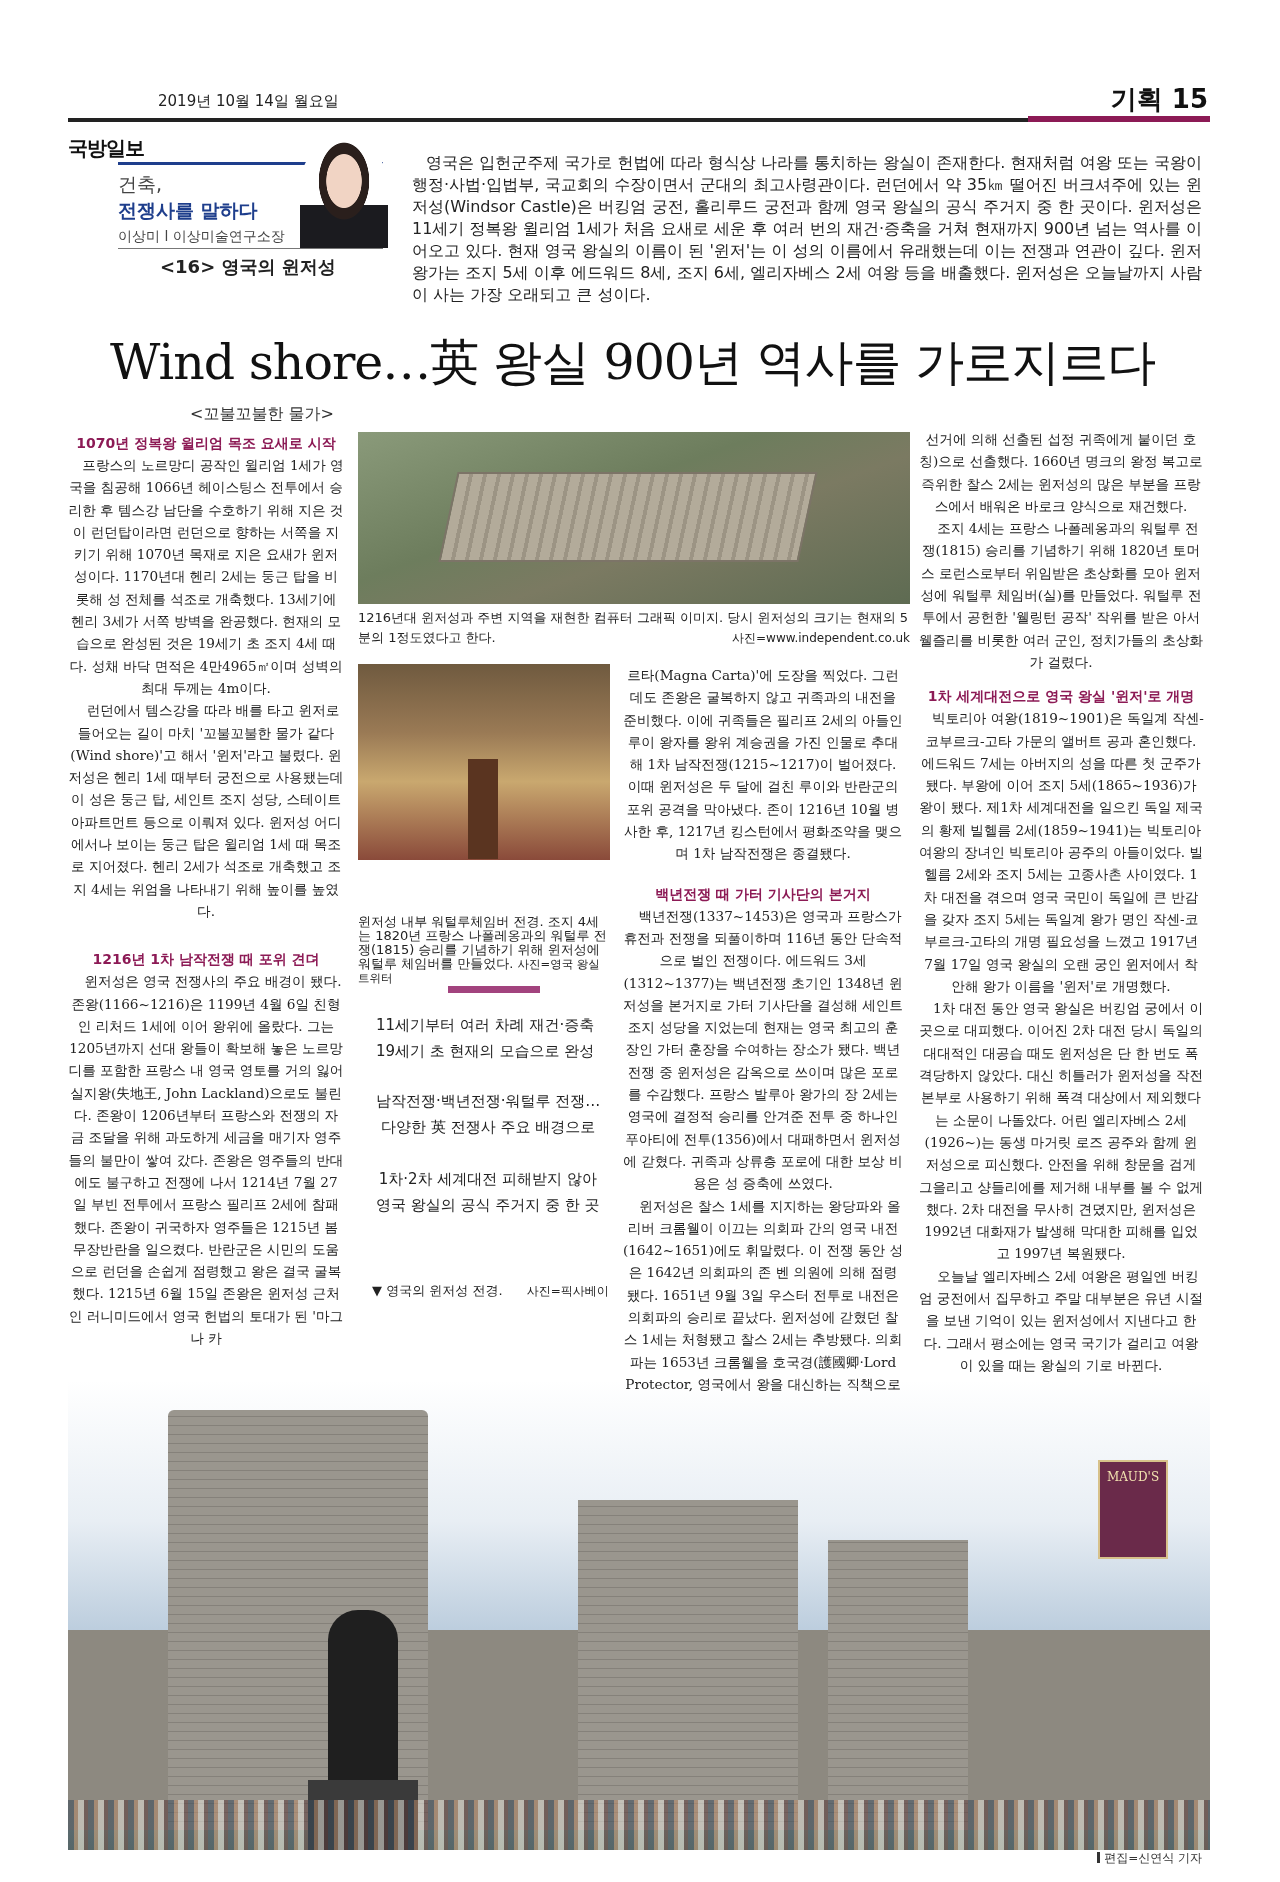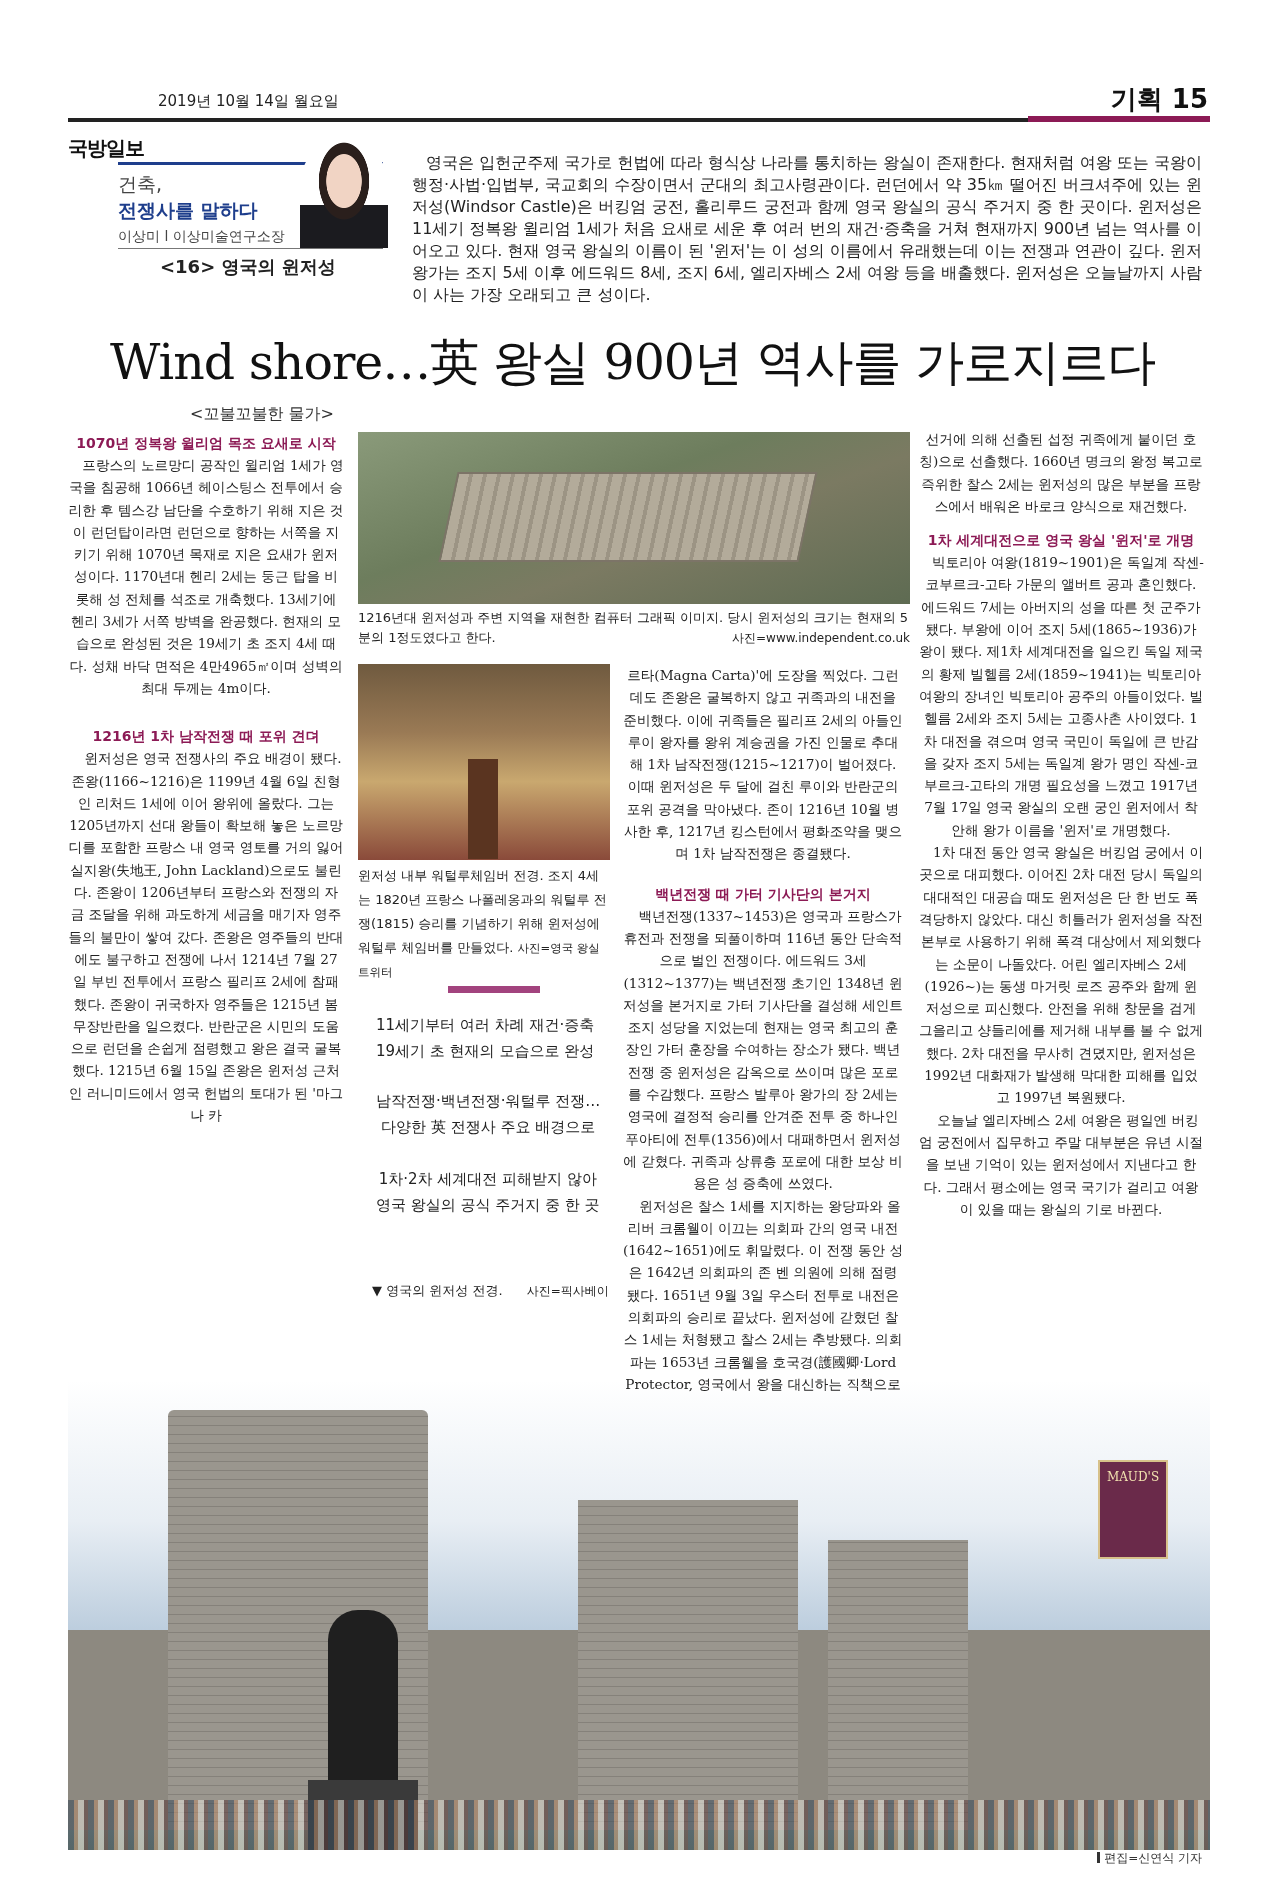--- a/index.html
+++ b/index.html
@@ -47,21 +47,21 @@
     background: linear-gradient(160deg, #8a9a7a 0%, #6d7d5d 40%, #7b7a62 60%, #5e6b52 100%); }
   .fig-aerial .castle { position: absolute; left: 90px; top: 40px; width: 360px; height: 90px;
     background: repeating-linear-gradient(90deg, #b3ab9a 0 10px, #9c9484 10px 14px);
     transform: skewX(-12deg); border: 2px solid #7c7467; }
   .cap1 { left: 358px; top: 608px; width: 552px; font-size: 13px; line-height: 20px; color: #222; }
   .cap1-credit { position: absolute; right: 0; bottom: 0; font-size: 12px; }
 
   .fig-chamber { left: 358px; top: 664px; width: 252px; height: 196px;
     background: linear-gradient(180deg, #6f5a3f 0%, #9a7a55 35%, #c9a86f 60%, #8a4a3a 100%); }
   .fig-chamber .table { position: absolute; left: 110px; top: 95px; width: 30px; height: 100px; background: #5a3420; }
-  .cap2 { left: 358px; top: 864px; width: 252px; font-size: 13px; line-height: 24px; color: #222; }
+  .cap2 { left: 358px; top: 915px; width: 252px; font-size: 13px; line-height: 14px; color: #222; }
   .cap2 .credit { font-size: 11.5px; }
 
   
   .pq-bar { left: 448px; top: 986px; width: 92px; height: 7px; background: #a2437e; }
   .pq { left: 376px; font-size: 15px; line-height: 26px; color: #222; }
   .pq1 { top: 1012px; }
   .pq2 { top: 1088px; }
   .pq3 { top: 1166px; }
 
   .cap3 { left: 372px; top: 1282px; font-size: 13px; color: #222; }
@@ -121,20 +121,21 @@
   <div class="pedestal"></div>
   <div class="sign">
       <span>MAUD'S</span>
     </div>
   <div class="crowd"></div>
 </div>
 
 <div class="abs col col1 over">
   <div class="subhead first">1070년 정복왕 윌리엄 목조 요새로 시작</div>
   <p>프랑스의 노르망디 공작인 윌리엄 1세가 영국을 침공해 1066년 헤이스팅스 전투에서 승리한 후 템스강 남단을 수호하기 위해 지은 것이 런던탑이라면 런던으로 향하는 서쪽을 지키기 위해 1070년 목재로 지은 요새가 윈저성이다. 1170년대 헨리 2세는 둥근 탑을 비롯해 성 전체를 석조로 개축했다. 13세기에 헨리 3세가 서쪽 방벽을 완공했다. 현재의 모습으로 완성된 것은 19세기 초 조지 4세 때다. 성채 바닥 면적은 4만4965㎡이며 성벽의 최대 두께는 4m이다.</p>
+  <p>런던에서 템스강을 따라 배를 타고 윈저로 들어오는 길이 마치 '꼬불꼬불한 물가 같다(Wind shore)'고 해서 '윈저'라고 불렸다. 윈저성은 헨리 1세 때부터 궁전으로 사용됐는데 이 성은 둥근 탑, 세인트 조지 성당, 스테이트 아파트먼트 등으로 이뤄져 있다. 윈저성 어디에서나 보이는 둥근 탑은 윌리엄 1세 때 목조로 지어졌다. 헨리 2세가 석조로 개축했고 조지 4세는 위엄을 나타내기 위해 높이를 높였다.</p>
   <div class="subhead" style="margin-top:26px">1216년 1차 남작전쟁 때 포위 견뎌</div>
   <p style="width:276px">윈저성은 영국 전쟁사의 주요 배경이 됐다. 존왕(1166~1216)은 1199년 4월 6일 친형인 리처드 1세에 이어 왕위에 올랐다. 그는 1205년까지 선대 왕들이 확보해 놓은 노르망디를 포함한 프랑스 내 영국 영토를 거의 잃어 실지왕(失地王, John Lackland)으로도 불린다. 존왕이 1206년부터 프랑스와 전쟁의 자금 조달을 위해 과도하게 세금을 매기자 영주들의 불만이 쌓여 갔다. 존왕은 영주들의 반대에도 불구하고 전쟁에 나서 1214년 7월 27일 부빈 전투에서 프랑스 필리프 2세에 참패했다. 존왕이 귀국하자 영주들은 1215년 봄 무장반란을 일으켰다. 반란군은 시민의 도움으로 런던을 손쉽게 점령했고 왕은 결국 굴복했다. 1215년 6월 15일 존왕은 윈저성 근처인 러니미드에서 영국 헌법의 토대가 된 '마그나 카</p>
 </div>
 
 <div class="abs fig-aerial">
   <div class="castle"></div>
 </div>
 <div class="abs cap1">
   <span>1216년대 윈저성과 주변 지역을 재현한 컴퓨터 그래픽 이미지. 당시 윈저성의 크기는 현재의 5분의 1정도였다고 한다.</span>
   <span class="cap1-credit">사진=www.independent.co.uk</span>
@@ -168,19 +169,20 @@
 
 <div class="abs col col3 over">
   <p style="text-indent:0">르타(Magna Carta)'에 도장을 찍었다. 그런데도 존왕은 굴복하지 않고 귀족과의 내전을 준비했다. 이에 귀족들은 필리프 2세의 아들인 루이 왕자를 왕위 계승권을 가진 인물로 추대해 1차 남작전쟁(1215~1217)이 벌어졌다. 이때 윈저성은 두 달에 걸친 루이와 반란군의 포위 공격을 막아냈다. 존이 1216년 10월 병사한 후, 1217년 킹스턴에서 평화조약을 맺으며 1차 남작전쟁은 종결됐다.</p>
   <div class="subhead" style="margin-top:18px">백년전쟁 때 가터 기사단의 본거지</div>
   <p>백년전쟁(1337~1453)은 영국과 프랑스가 휴전과 전쟁을 되풀이하며 116년 동안 단속적으로 벌인 전쟁이다. 에드워드 3세(1312~1377)는 백년전쟁 초기인 1348년 윈저성을 본거지로 가터 기사단을 결성해 세인트 조지 성당을 지었는데 현재는 영국 최고의 훈장인 가터 훈장을 수여하는 장소가 됐다. 백년전쟁 중 윈저성은 감옥으로 쓰이며 많은 포로를 수감했다. 프랑스 발루아 왕가의 장 2세는 영국에 결정적 승리를 안겨준 전투 중 하나인 푸아티에 전투(1356)에서 대패하면서 윈저성에 갇혔다. 귀족과 상류층 포로에 대한 보상 비용은 성 증축에 쓰였다.</p>
   <p>윈저성은 찰스 1세를 지지하는 왕당파와 올리버 크롬웰이 이끄는 의회파 간의 영국 내전(1642~1651)에도 휘말렸다. 이 전쟁 동안 성은 1642년 의회파의 존 벤 의원에 의해 점령됐다. 1651년 9월 3일 우스터 전투로 내전은 의회파의 승리로 끝났다. 윈저성에 갇혔던 찰스 1세는 처형됐고 찰스 2세는 추방됐다. 의회파는 1653년 크롬웰을 호국경(護國卿·Lord Protector, 영국에서 왕을 대신하는 직책으로</p>
 </div>
 
 <div class="abs col col4 over">
   <p style="text-indent:0">선거에 의해 선출된 섭정 귀족에게 붙이던 호칭)으로 선출했다. 1660년 명크의 왕정 복고로 즉위한 찰스 2세는 윈저성의 많은 부분을 프랑스에서 배워온 바로크 양식으로 재건했다.</p>
+  <p>조지 4세는 프랑스 나폴레옹과의 워털루 전쟁(1815) 승리를 기념하기 위해 1820년 토머스 로런스로부터 위임받은 초상화를 모아 윈저성에 워털루 체임버(실)를 만들었다. 워털루 전투에서 공헌한 '웰링턴 공작' 작위를 받은 아서 웰즐리를 비롯한 여러 군인, 정치가들의 초상화가 걸렸다.</p>
   <div class="subhead" style="margin-top:12px">1차 세계대전으로 영국 왕실 '윈저'로 개명</div>
   <p>빅토리아 여왕(1819~1901)은 독일계 작센-코부르크-고타 가문의 앨버트 공과 혼인했다. 에드워드 7세는 아버지의 성을 따른 첫 군주가 됐다. 부왕에 이어 조지 5세(1865~1936)가 왕이 됐다. 제1차 세계대전을 일으킨 독일 제국의 황제 빌헬름 2세(1859~1941)는 빅토리아 여왕의 장녀인 빅토리아 공주의 아들이었다. 빌헬름 2세와 조지 5세는 고종사촌 사이였다. 1차 대전을 겪으며 영국 국민이 독일에 큰 반감을 갖자 조지 5세는 독일계 왕가 명인 작센-코부르크-고타의 개명 필요성을 느꼈고 1917년 7월 17일 영국 왕실의 오랜 궁인 윈저에서 착안해 왕가 이름을 '윈저'로 개명했다.</p>
   <p>1차 대전 동안 영국 왕실은 버킹엄 궁에서 이곳으로 대피했다. 이어진 2차 대전 당시 독일의 대대적인 대공습 때도 윈저성은 단 한 번도 폭격당하지 않았다. 대신 히틀러가 윈저성을 작전본부로 사용하기 위해 폭격 대상에서 제외했다는 소문이 나돌았다. 어린 엘리자베스 2세(1926~)는 동생 마거릿 로즈 공주와 함께 윈저성으로 피신했다. 안전을 위해 창문을 검게 그을리고 샹들리에를 제거해 내부를 볼 수 없게 했다. 2차 대전을 무사히 견뎠지만, 윈저성은 1992년 대화재가 발생해 막대한 피해를 입었고 1997년 복원됐다.</p>
   <p>오늘날 엘리자베스 2세 여왕은 평일엔 버킹엄 궁전에서 집무하고 주말 대부분은 유년 시절을 보낸 기억이 있는 윈저성에서 지낸다고 한다. 그래서 평소에는 영국 국기가 걸리고 여왕이 있을 때는 왕실의 기로 바뀐다.</p>
 </div>
 
 <div class="abs editor over">편집=신연식 기자</div>
 
 </body></html>

